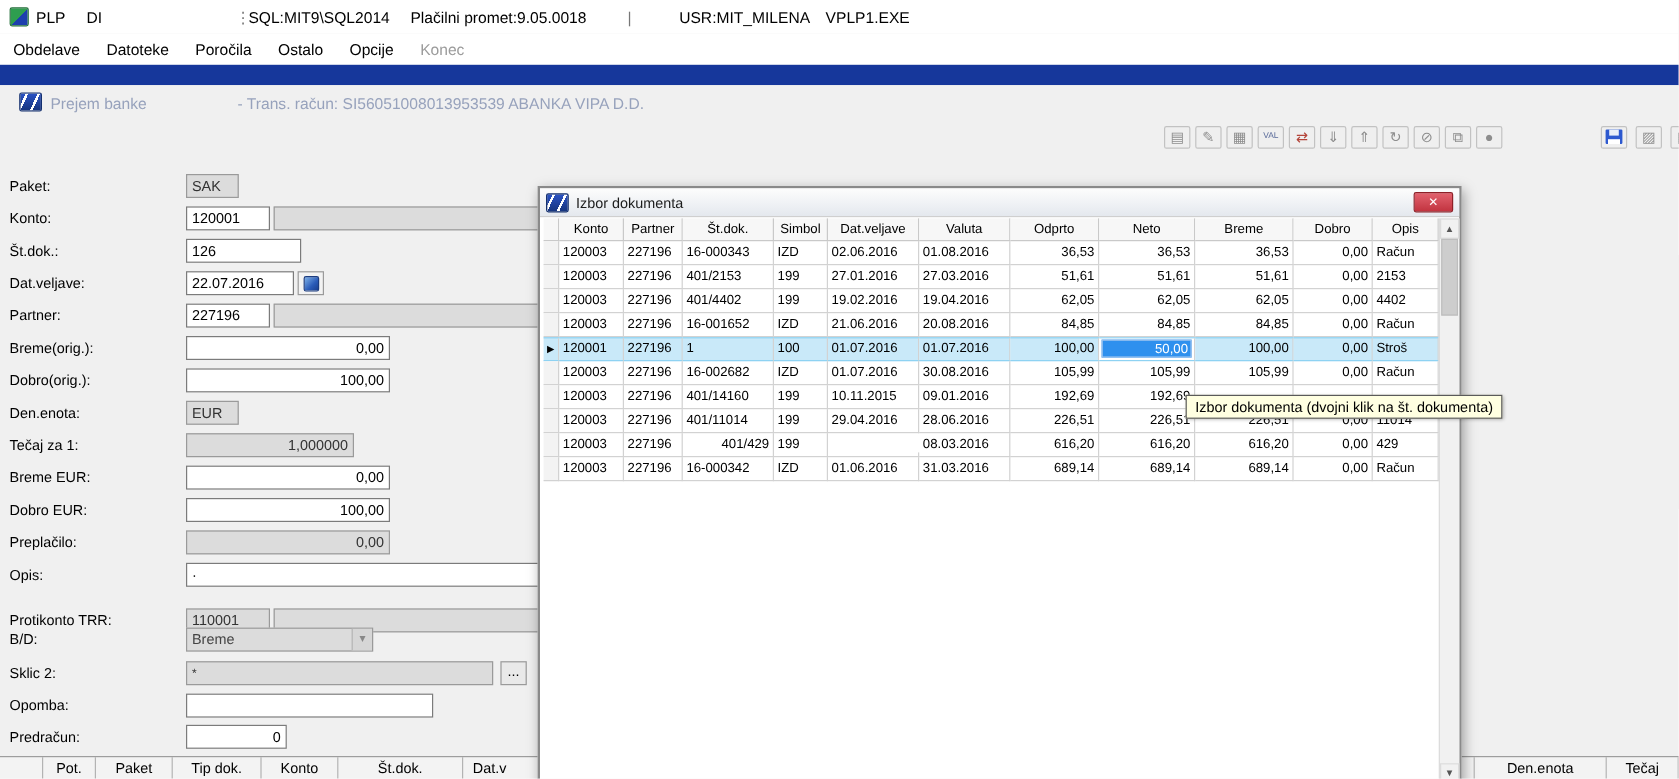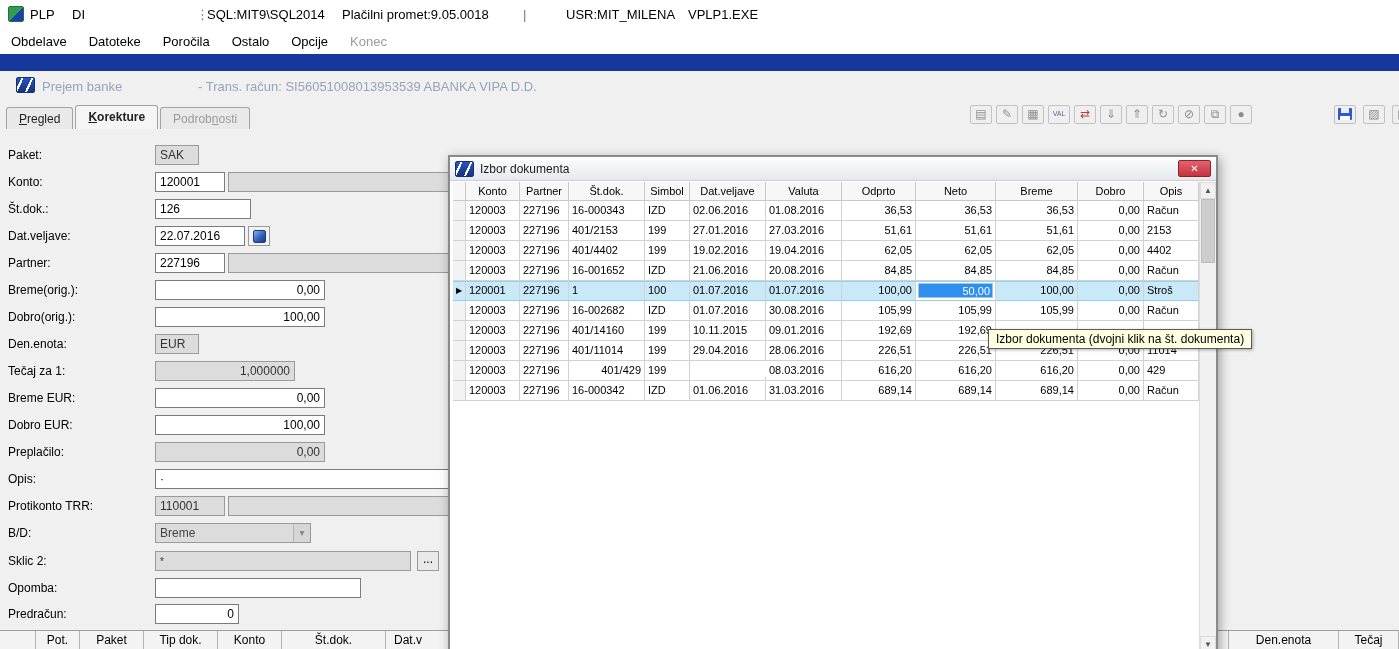--- a/index.html
+++ b/index.html
@@ -139,25 +139,20 @@
     </div>
 
   <div class="navybar"></div>
 
   <div class="winheader">
     <span class="mit-icon"></span>
     <span class="wh-title">Prejem banke</span>
     <span class="wh-sub">- Trans. račun: SI56051008013953539  ABANKA VIPA D.D.</span>
   </div>
 
-  <div class="tab-bar">
-      <div class="tab"><u>P</u>regled</div>
-      <div class="tab active"><u>K</u>orekture</div>
-      <div class="tab disabled">Podrob<u>n</u>osti</div>
-    </div>
 
   <div class="toolbar-left">
       <div class="tbtn">▤</div>
       <div class="tbtn">✎</div>
       <div class="tbtn">▦</div>
       <div class="tbtn" style="color: rgb(90, 107, 154); font-size: 7px;">VAL</div>
       <div class="tbtn" style="color: rgb(180, 69, 58);">⇄</div>
       <div class="tbtn">⇓</div>
       <div class="tbtn">⇑</div>
       <div class="tbtn">↻</div>
@@ -238,21 +233,21 @@
     <div class="frow" style="top:307px">
       <span class="flabel">Preplačilo:</span>
       <input class="inp ro num fctl" style="left: 155px; width: 170px;" value="0,00">
     </div>
 
     <div class="frow" style="top:334px">
       <span class="flabel">Opis:</span>
       <input class="inp fctl" style="left: 155px; width: 300px;" value="·">
     </div>
 
-    <div class="frow" style="top:361px">
+    <div class="frow" style="top:372px">
       <span class="flabel">Protikonto TRR:</span>
       <input class="inp ro fctl" style="left: 155px; width: 70px;" value="110001">
       <div class="descbox fctl" style="left:228px;width:227px"></div>
     </div>
 
     <div class="frow" style="top:388px">
       <span class="flabel">B/D:</span>
       <div class="selectbox fctl" style="left:155px;width:156px">
         <span>Breme</span>
         <span class="arrow">▾</span>

